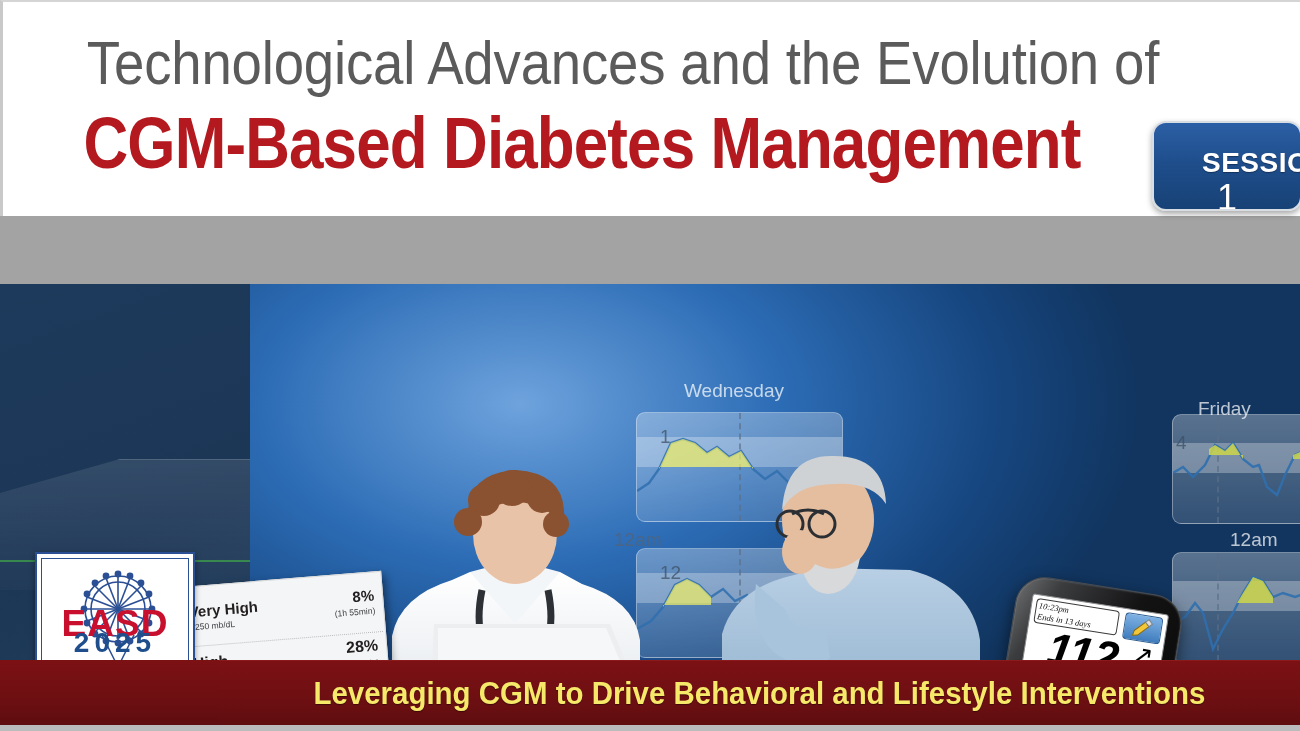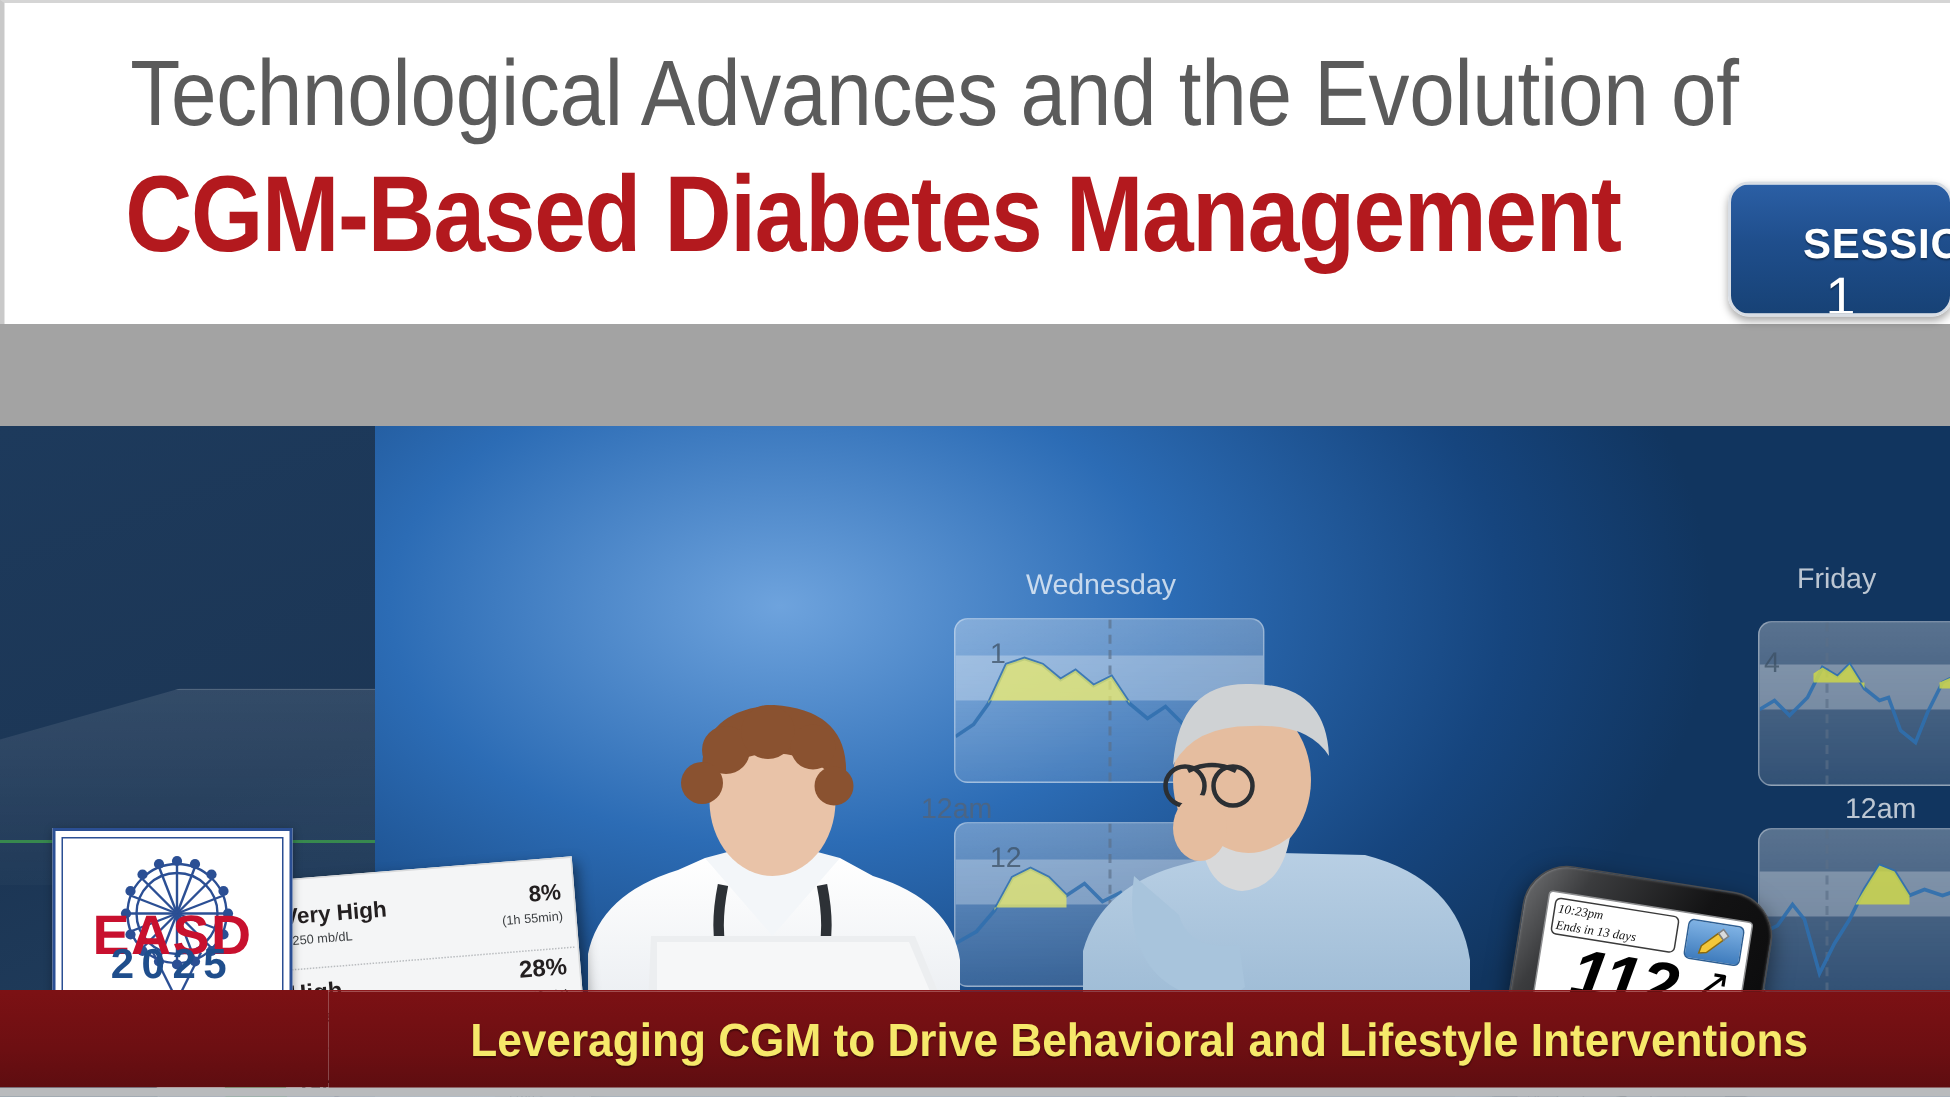--- a/index.html
+++ b/index.html
@@ -303,21 +303,21 @@
     <div class="agp" style="left:1172px;top:268px;width:160px;height:108px;">
       <div class="band" style="top:28px;height:30px;"></div>
       <div class="dashline" style="left:44px;"></div>
       <svg width="160" height="108" viewBox="0 0 160 108">
         <path d="M0 70 L12 64 L22 50 L30 60 L40 96 L50 76 L60 60 L70 40 L80 24 L90 28 L100 44 L110 40 L122 44 L134 40 L146 44 L160 42" fill="none" stroke="#2f6fae" stroke-width="2.4" opacity="0.9"></path>
         <path d="M64 50 L70 40 L80 24 L90 28 L100 44 L100 50 L64 50 Z" fill="#cdd64a" opacity="0.85"></path>
       </svg>
     </div>
 
     <div class="agp-label" style="left:684px;top:96px;">Wednesday</div>
-    <div class="agp-label" style="left:1198px;top:92px;text-align:center;">Friday</div>
+    <div class="agp-label" style="left:1198px;top:114px;text-align:center;">Friday</div>
     <div class="agp-label" style="left:1230px;top:245px;">12am</div>
     <div class="agp-num" style="left:660px;top:142px;">1</div>
     <div class="agp-num" style="left:660px;top:278px;">12</div>
     <div class="agp-num" style="left:1176px;top:148px;">4</div>
     <div class="agp-num" style="left:614px;top:245px;color:rgba(80,100,125,.85);">12am</div>
 
     <svg class="people" viewBox="0 0 1300 447">
       <defs>
         <linearGradient id="coat" x1="0" y1="0" x2="0" y2="1">
           <stop offset="0%" stop-color="#ffffff"></stop>

